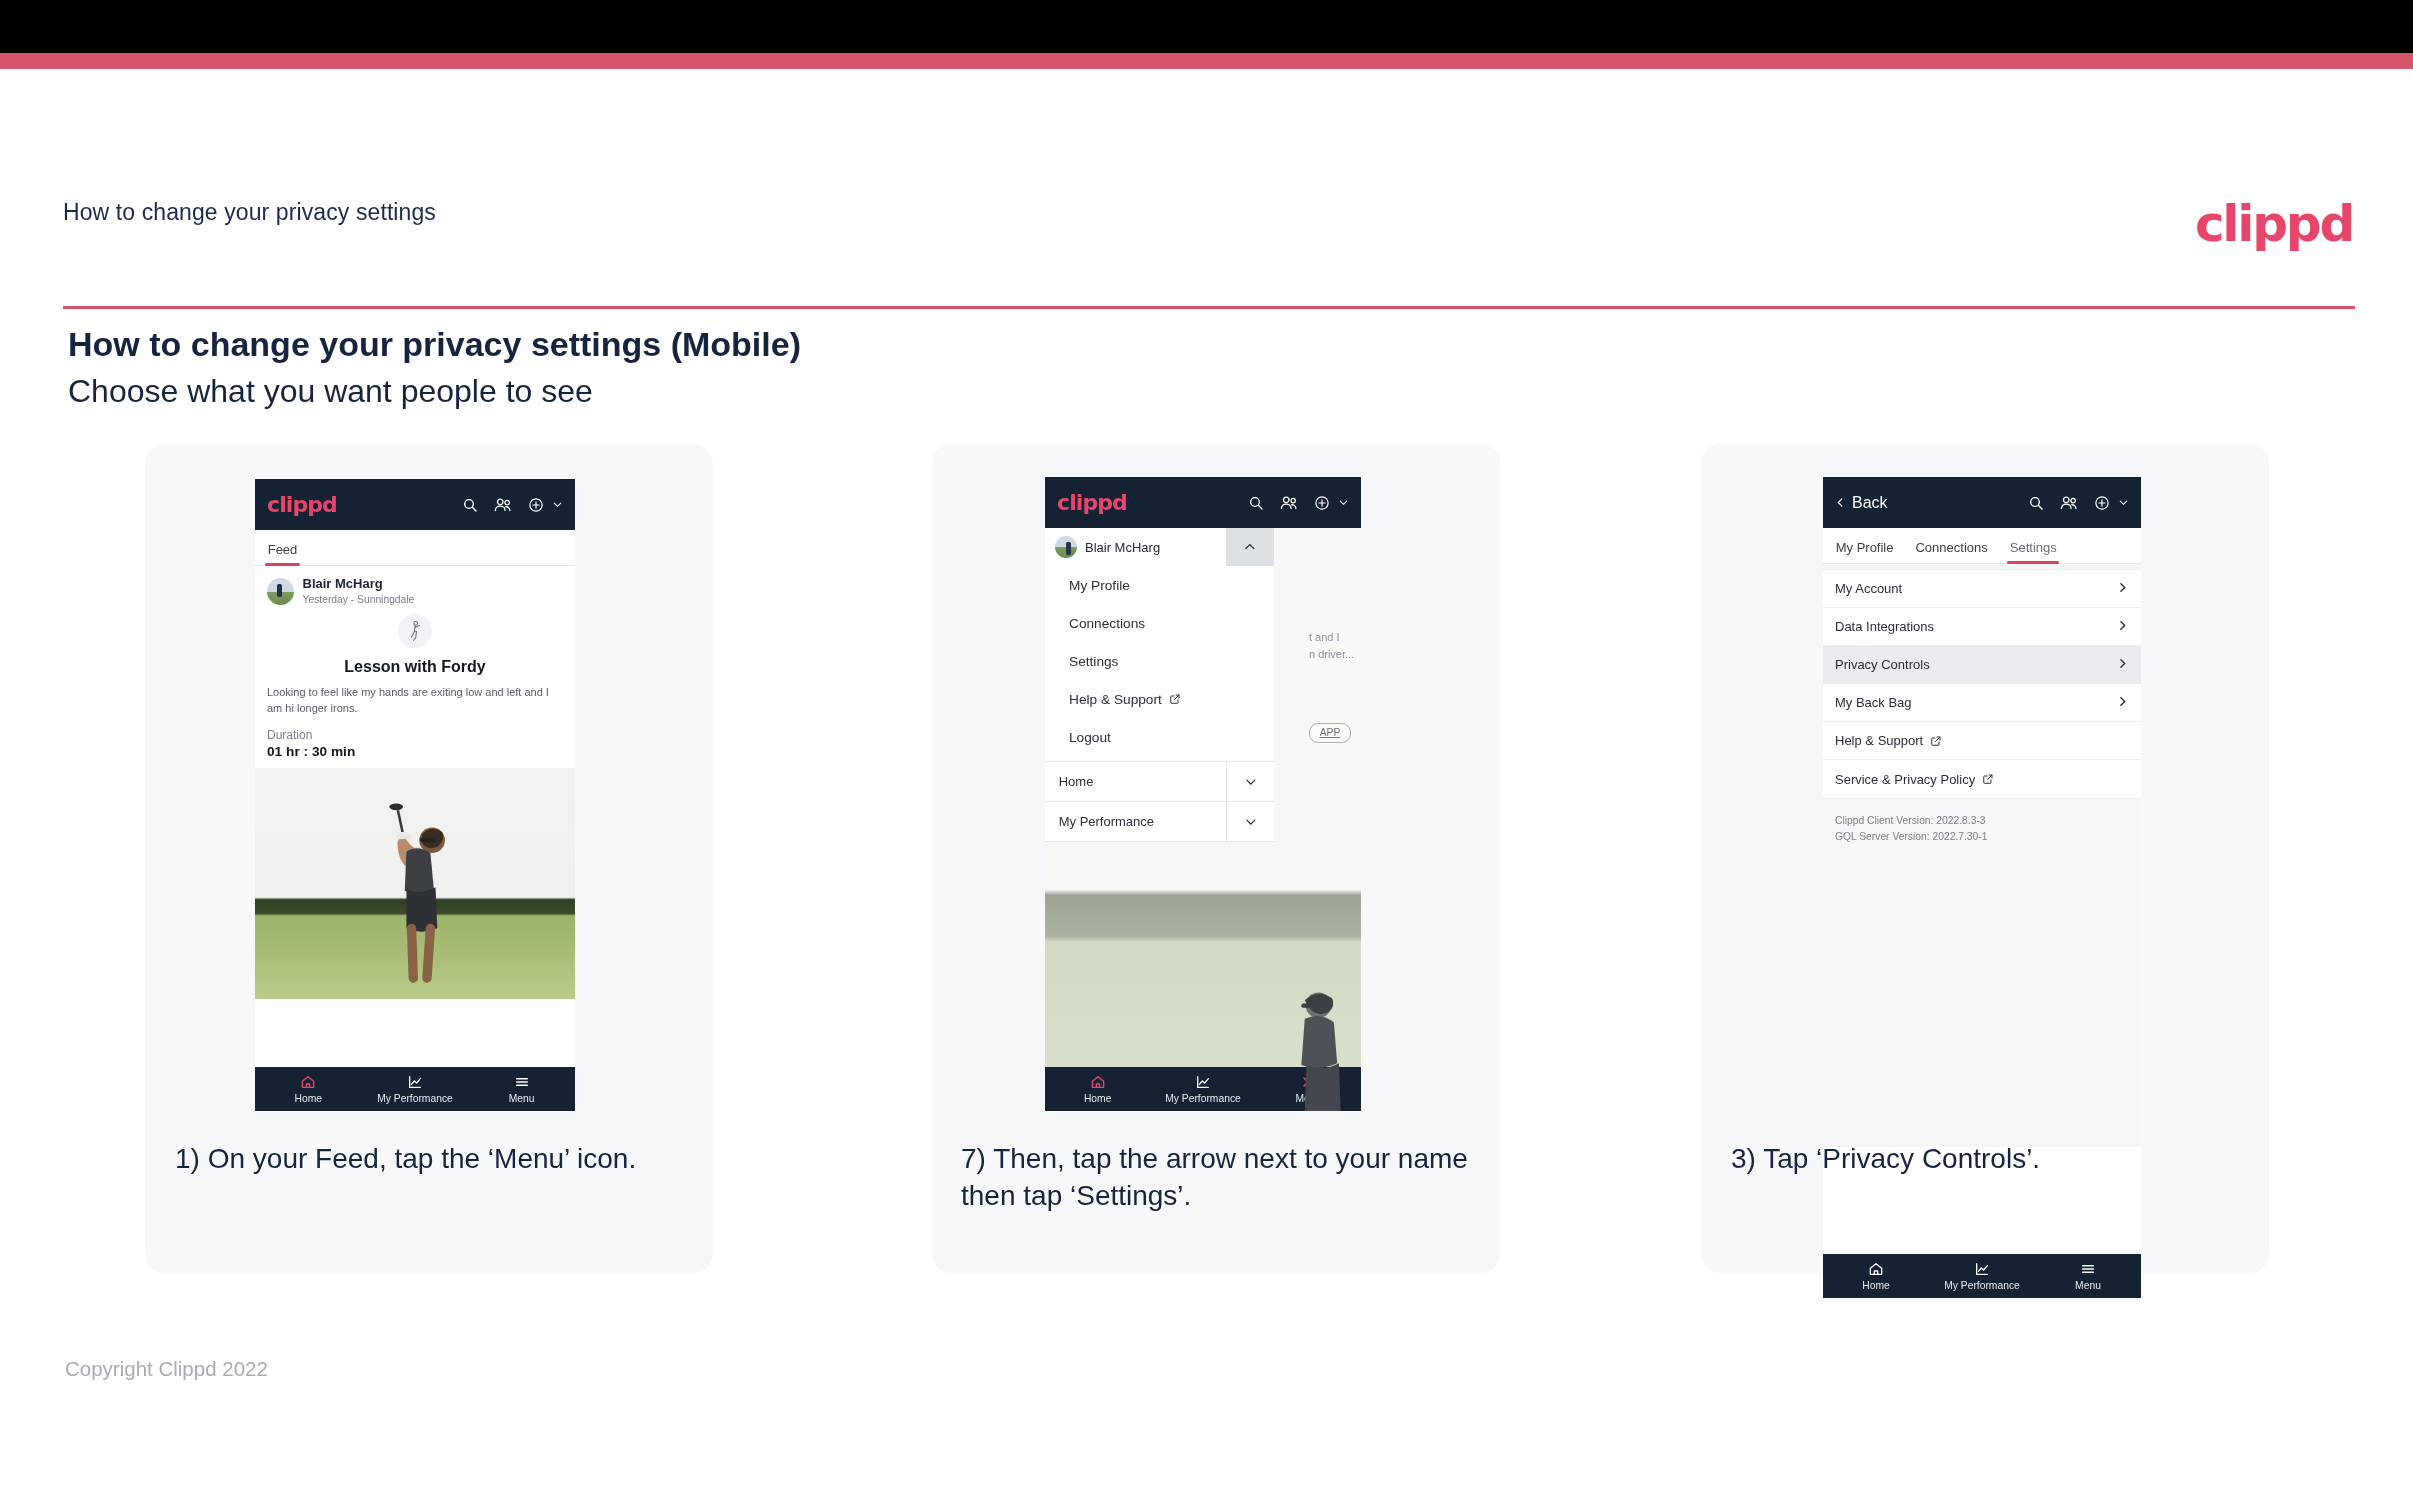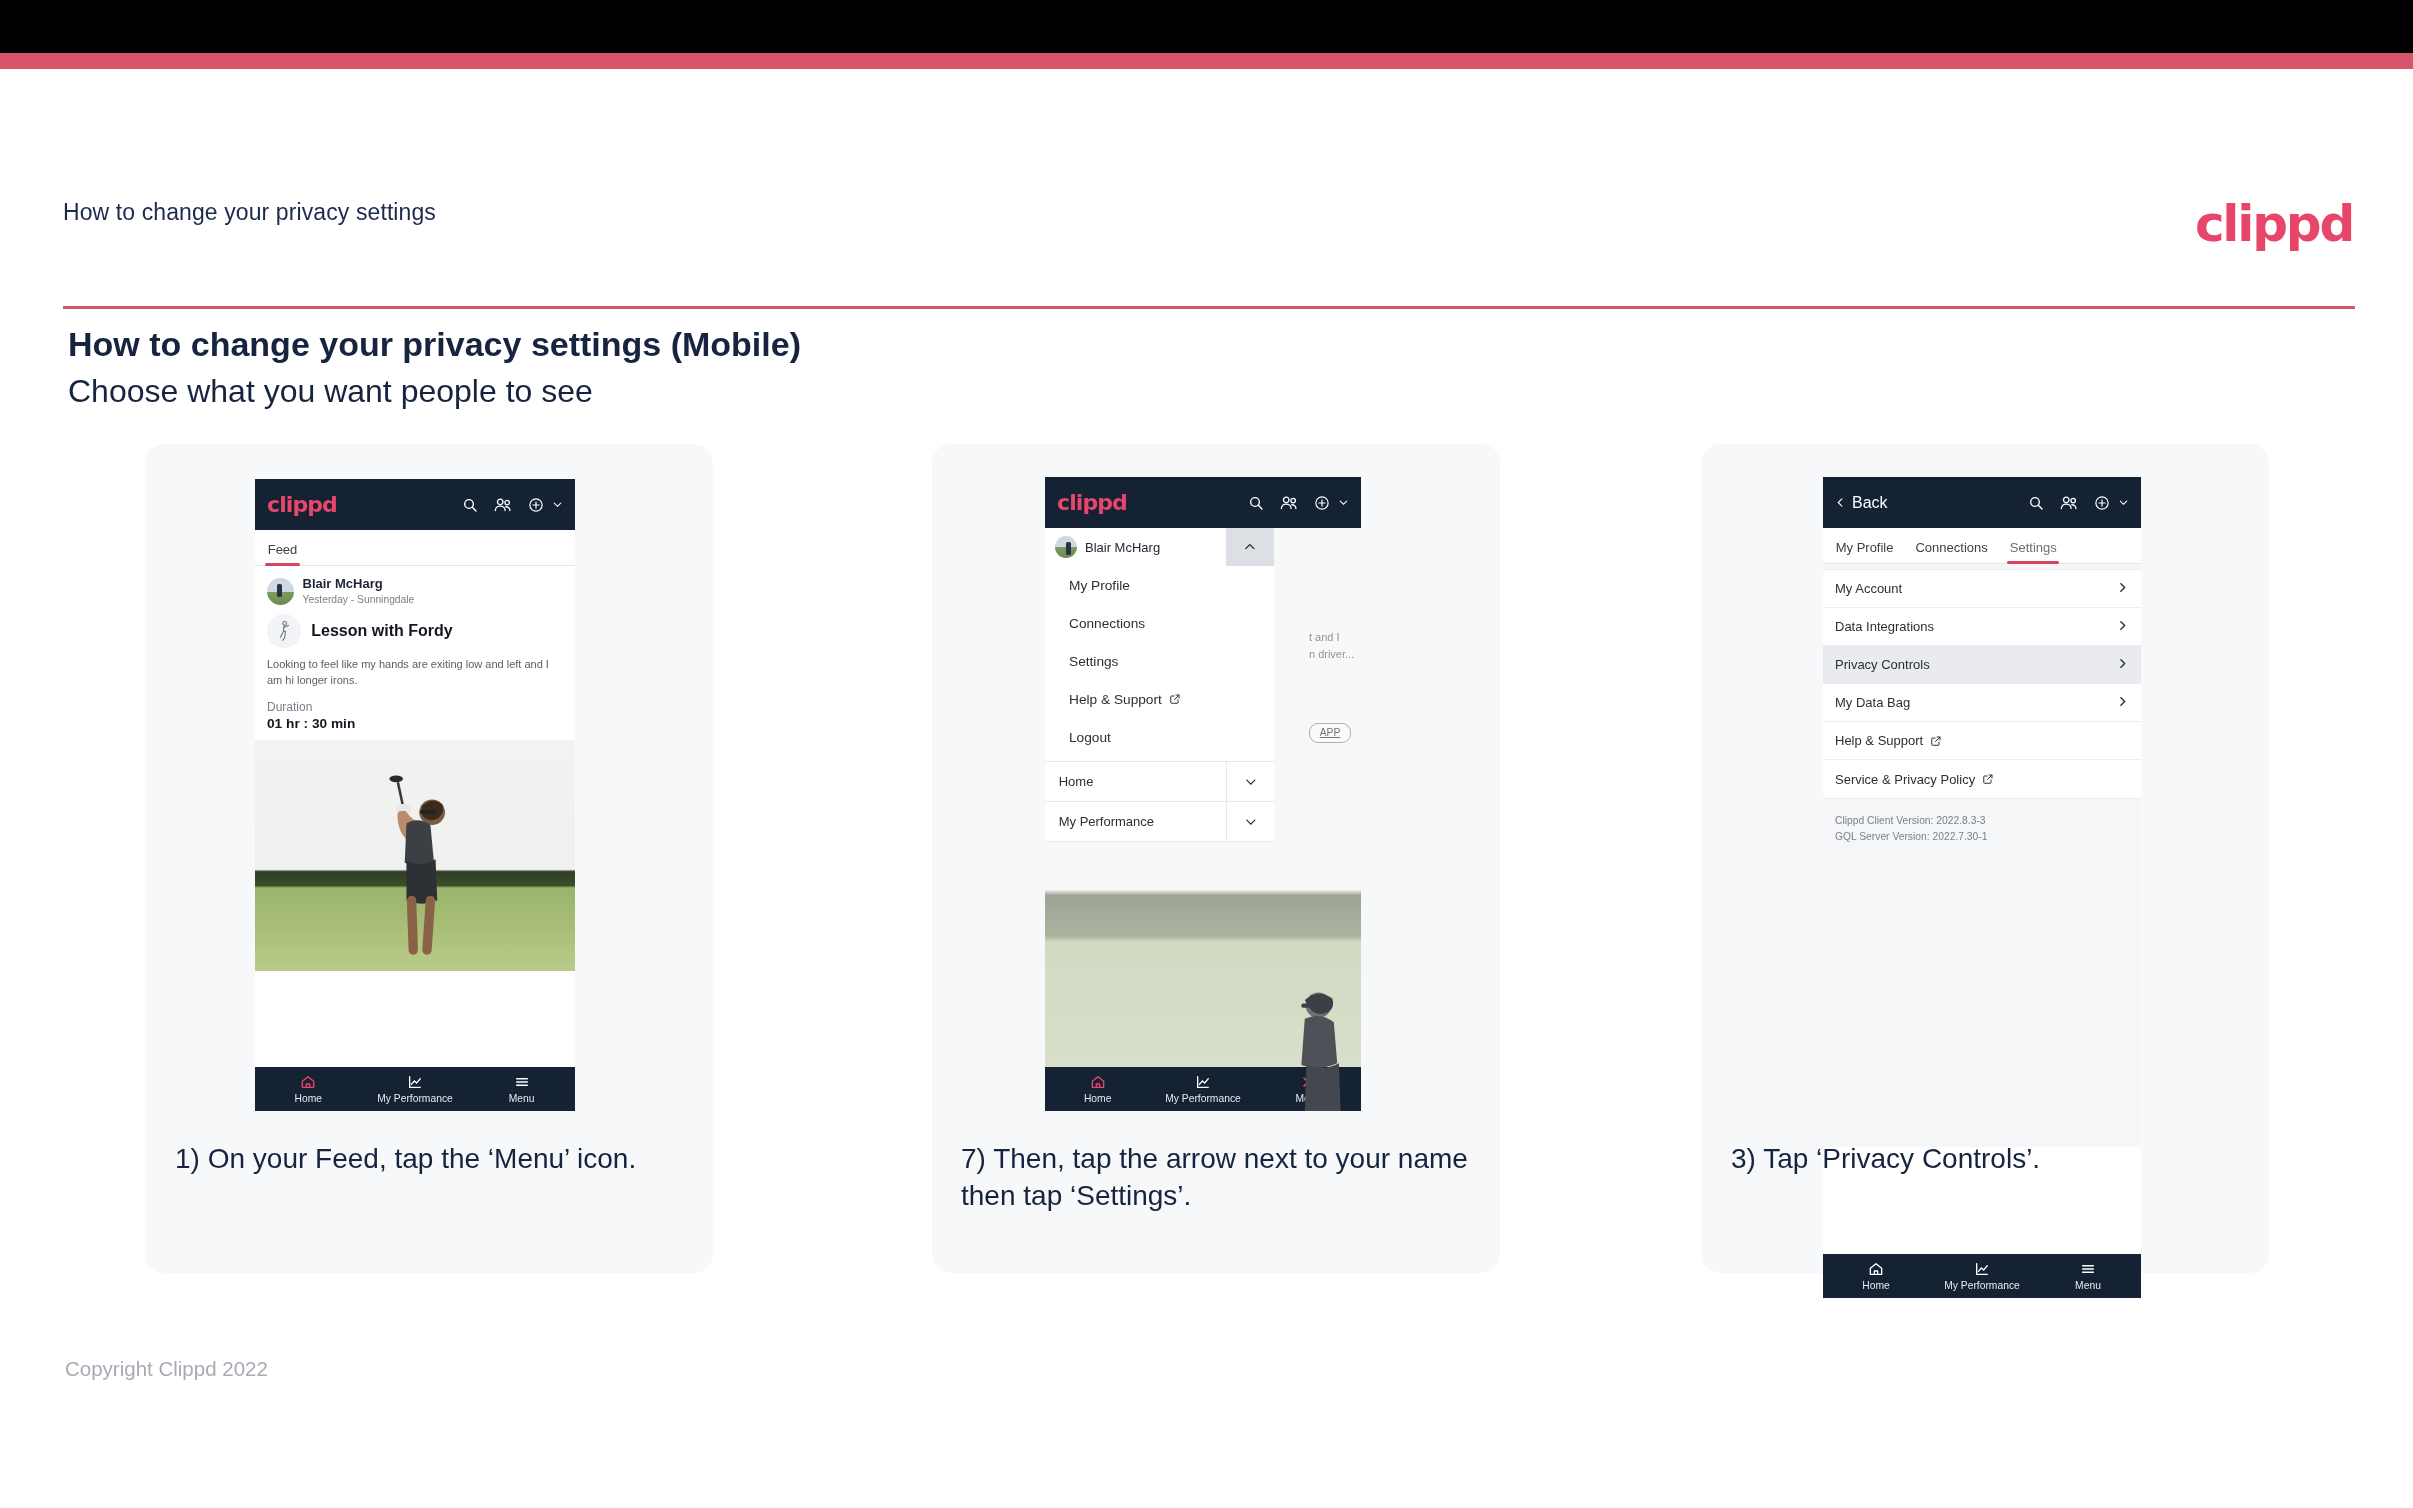--- a/index.html
+++ b/index.html
@@ -105,21 +105,21 @@
     background:linear-gradient(#cfd9e4 0%, #cfd9e4 52%, #7d9a5e 52%, #6d8a50 100%);
     position:relative;
   }
   .avatar::after{
     content:""; position:absolute; left:10.3px; top:6px; width:5.1px; height:13px;
     background:#243447; border-radius:1.7px;
   }
   .post-name { font-size:13px; font-weight:bold; color:#1d2330; line-height:1.25; }
   .post-meta { font-size:10.3px; color:#7b818b; line-height:1.3; }
 
-  .post-title-row { display:flex; align-items:center; gap:10.3px; margin-top:7.7px; }
+  .post-title-row { display:flex; align-items:center; gap:10.3px; margin-top:7.7px;flex-direction:column; }
   .swing-badge {
     width:34px; height:34px; border-radius:50%; background:#f1f3f6; flex:none;
     display:flex; align-items:center; justify-content:center;
   }
   .post-title { font-size:16px; font-weight:bold; color:#11161f; }
 
   .post-body {
     margin-top:9.4px; font-size:11px; line-height:1.45; color:#585e68;
   }
   .dur-label { margin-top:11px; font-size:12px; color:#7b818b; }
@@ -532,21 +532,21 @@
                 <polyline points="9,5 16,12 9,19"></polyline>
               </svg></span>
         </div>
         <div class="set-row hl">
           <span>Privacy Controls</span>
           <span class="rchev"><svg width="13" height="13" viewBox="0 0 24 24" fill="none" stroke="#2a2f38" stroke-width="2.6" stroke-linecap="round">
                 <polyline points="9,5 16,12 9,19"></polyline>
               </svg></span>
         </div>
         <div class="set-row">
-          <span>My Data Bag</span>
+          <span>My Back Bag</span>
           <span class="rchev"><svg width="13" height="13" viewBox="0 0 24 24" fill="none" stroke="#2a2f38" stroke-width="2.6" stroke-linecap="round">
                 <polyline points="9,5 16,12 9,19"></polyline>
               </svg></span>
         </div>
         <div class="set-row">
           <span>Help &amp; Support</span>
           <span class="extlink">
               <svg width="12" height="12" viewBox="0 0 24 24" fill="none" stroke="#2a2f38" stroke-width="2" stroke-linecap="round">
                 <path d="M14 4h6v6"></path>
                 <path d="M20 4 L11 13"></path>

